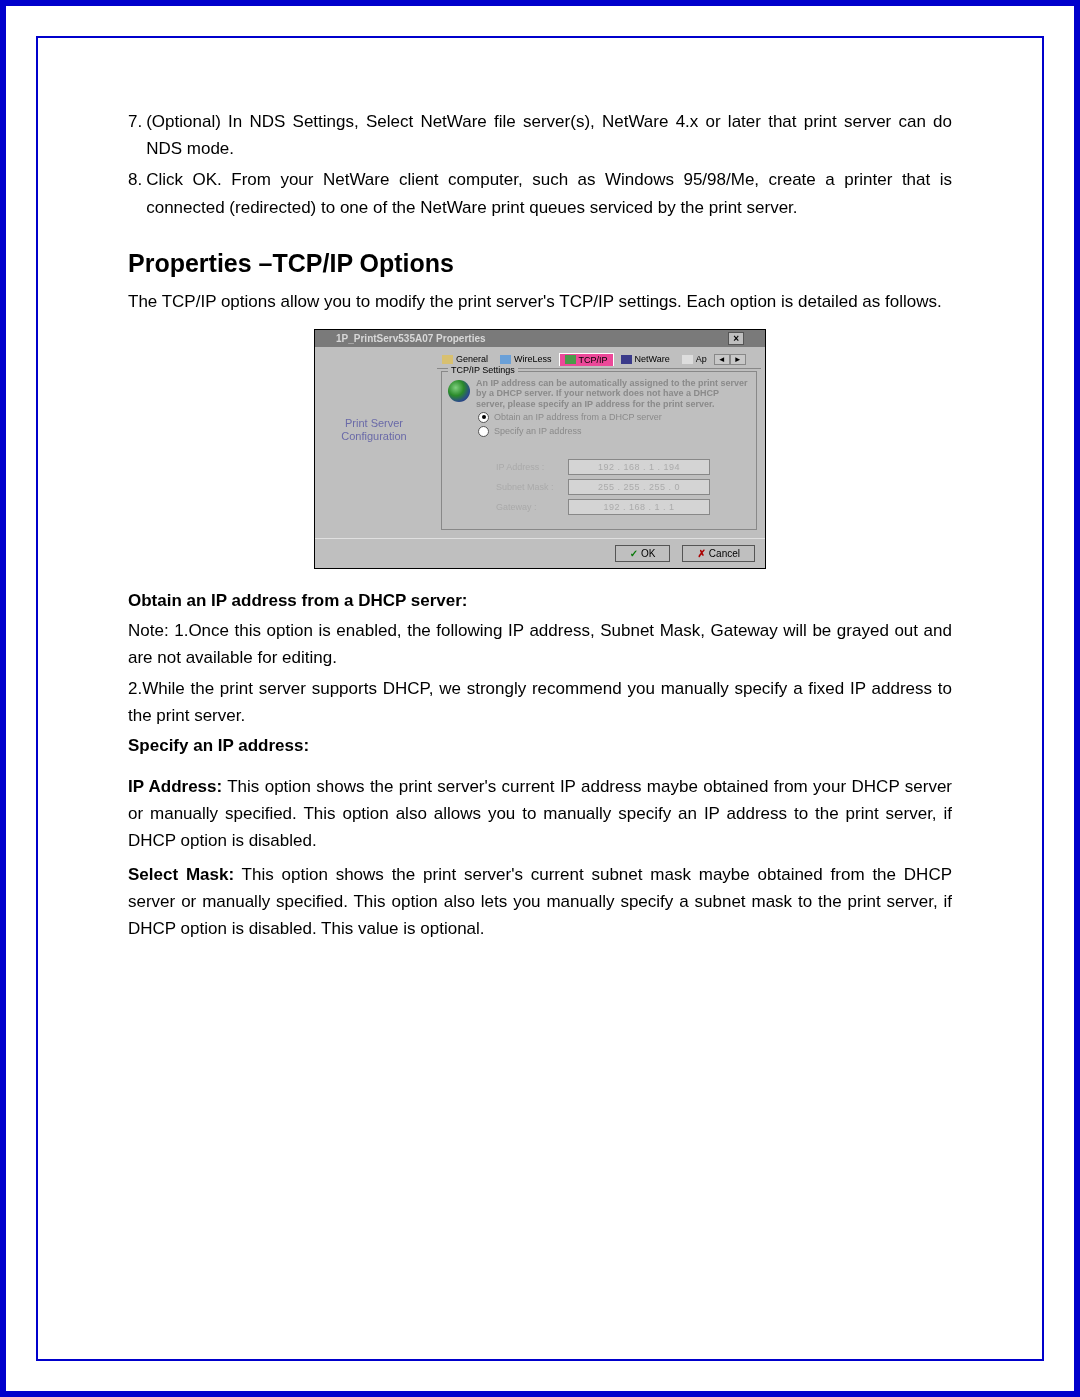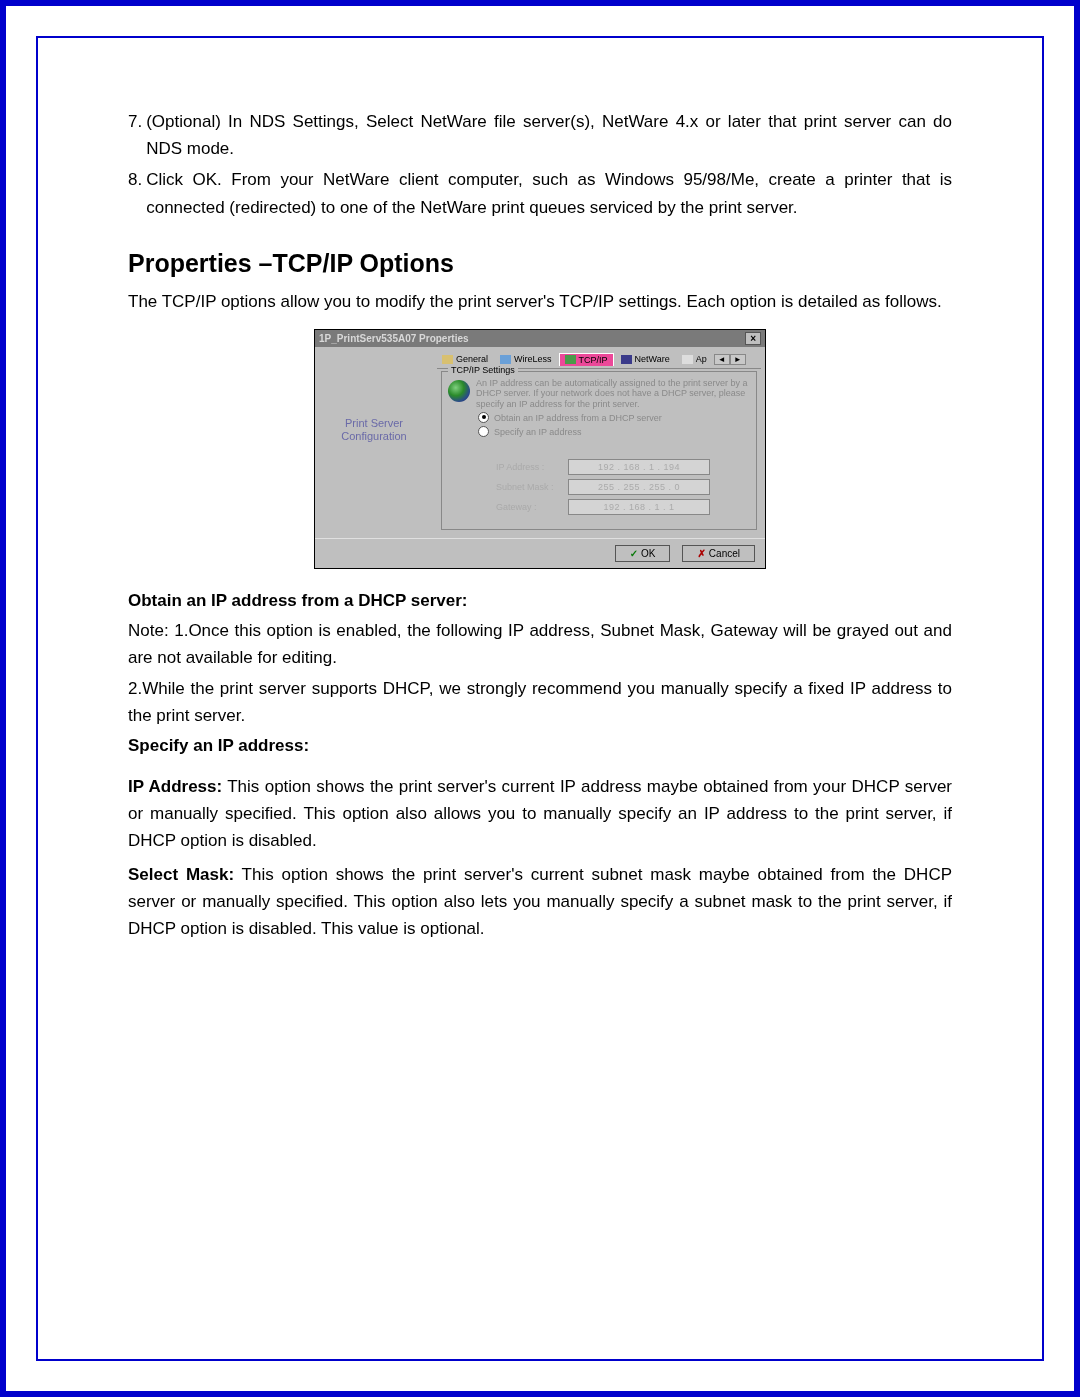--- a/index.html
+++ b/index.html
@@ -60,21 +60,21 @@
     background: #bfbfbf;
     border: 1px solid #000;
     text-align: left;
     font-size: 10px;
     font-family: Tahoma, Arial, sans-serif;
     color: #000;
   }
   .titlebar {
     background: #7a7a7a;
     color: #d8d8d8;
-    padding: 2px 4px;
+    padding: 2px 21px;
     display: flex;
     justify-content: space-between;
     align-items: center;
     font-size: 10px;
     font-weight: bold;
   }
   .titlebar .closebtn {
     background: #bfbfbf;
     color: #000;
     padding: 0 4px;
@@ -136,37 +136,38 @@
   .groupbox .legend {
     position: absolute;
     top: -7px;
     left: 6px;
     background: #bfbfbf;
     padding: 0 3px;
     font-size: 9px;
   }
   .desc-row {
     display: flex;
+    font-weight: bold;
   }
   .globe {
     width: 22px;
     height: 22px;
     border-radius: 50%;
     background: radial-gradient(circle at 35% 35%, #7fd07f 0%, #2a8a2a 40%, #2a4a8a 70%, #102040 100%);
     margin: 2px 6px 2px 0;
     flex-shrink: 0;
   }
   .desc-text {
     font-size: 9px;
     color: #8a8a8a;
     line-height: 1.15;
   }
   .radio-row {
     display: flex;
-    align-items: flex-end;
+    align-items: center;
     margin-left: 30px;
     margin-top: 3px;
     font-size: 9px;
     color: #8a8a8a;
   }
   .radio {
     width: 9px;
     height: 9px;
     border: 1px solid #555;
     border-radius: 50%;

